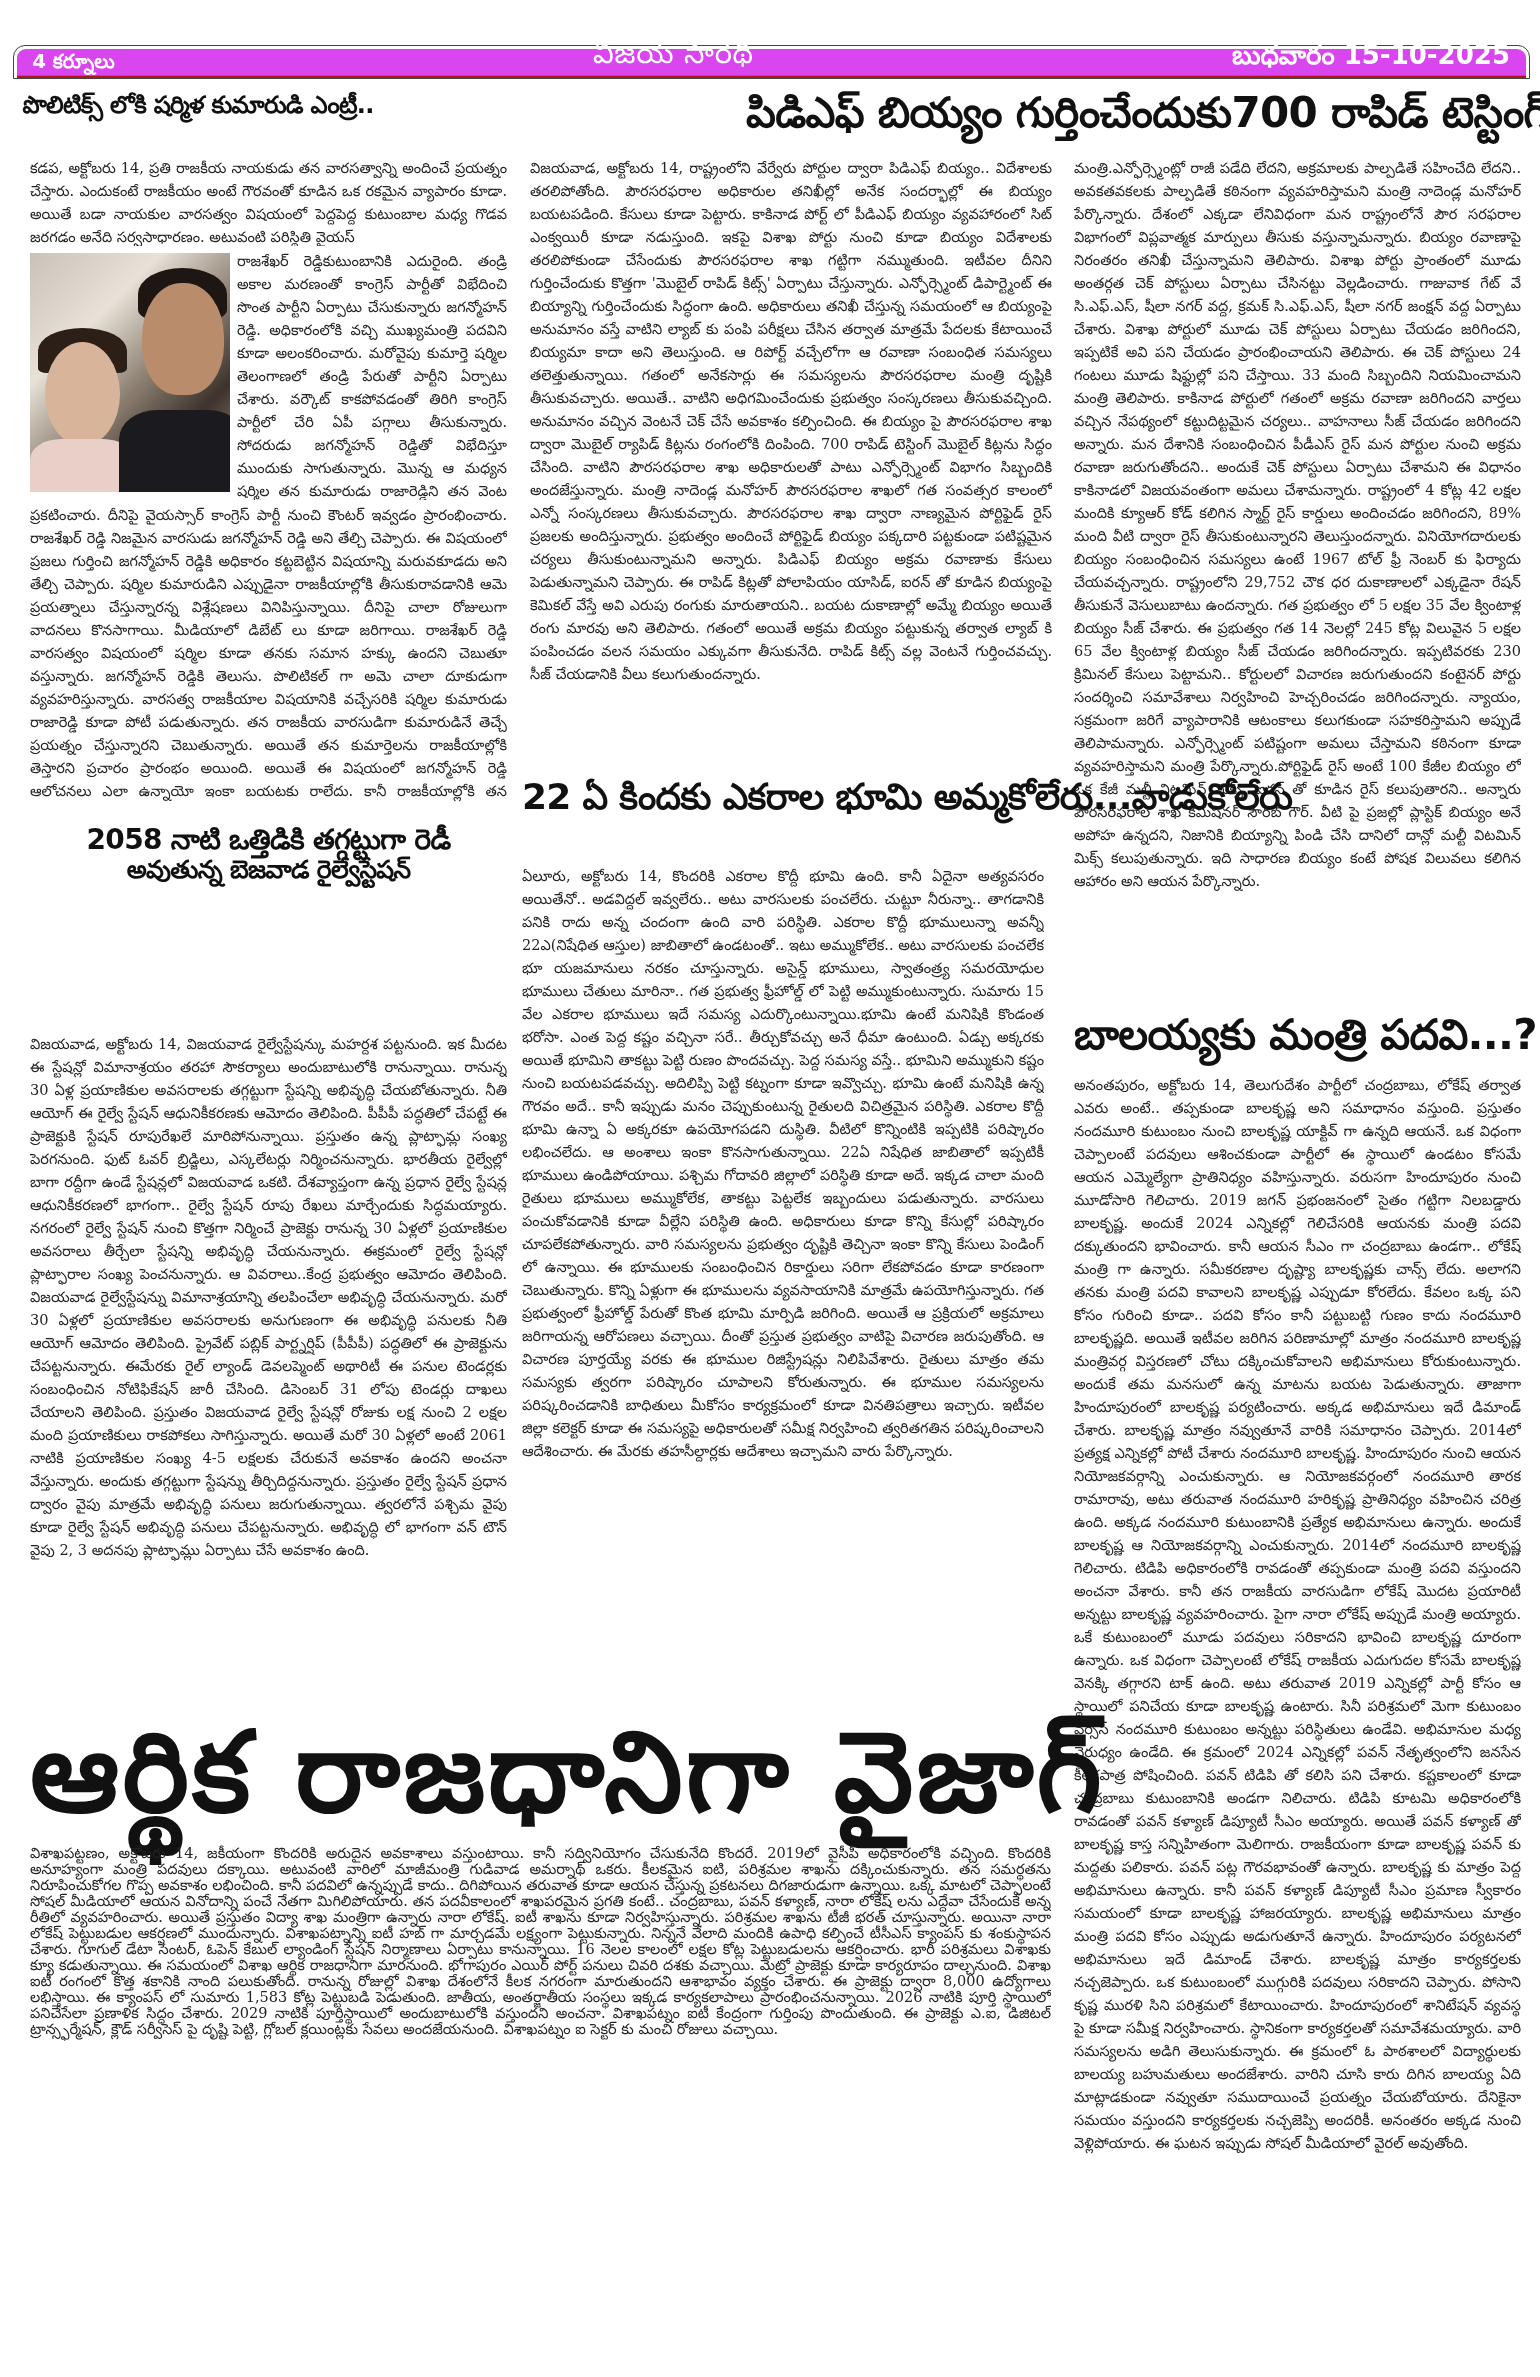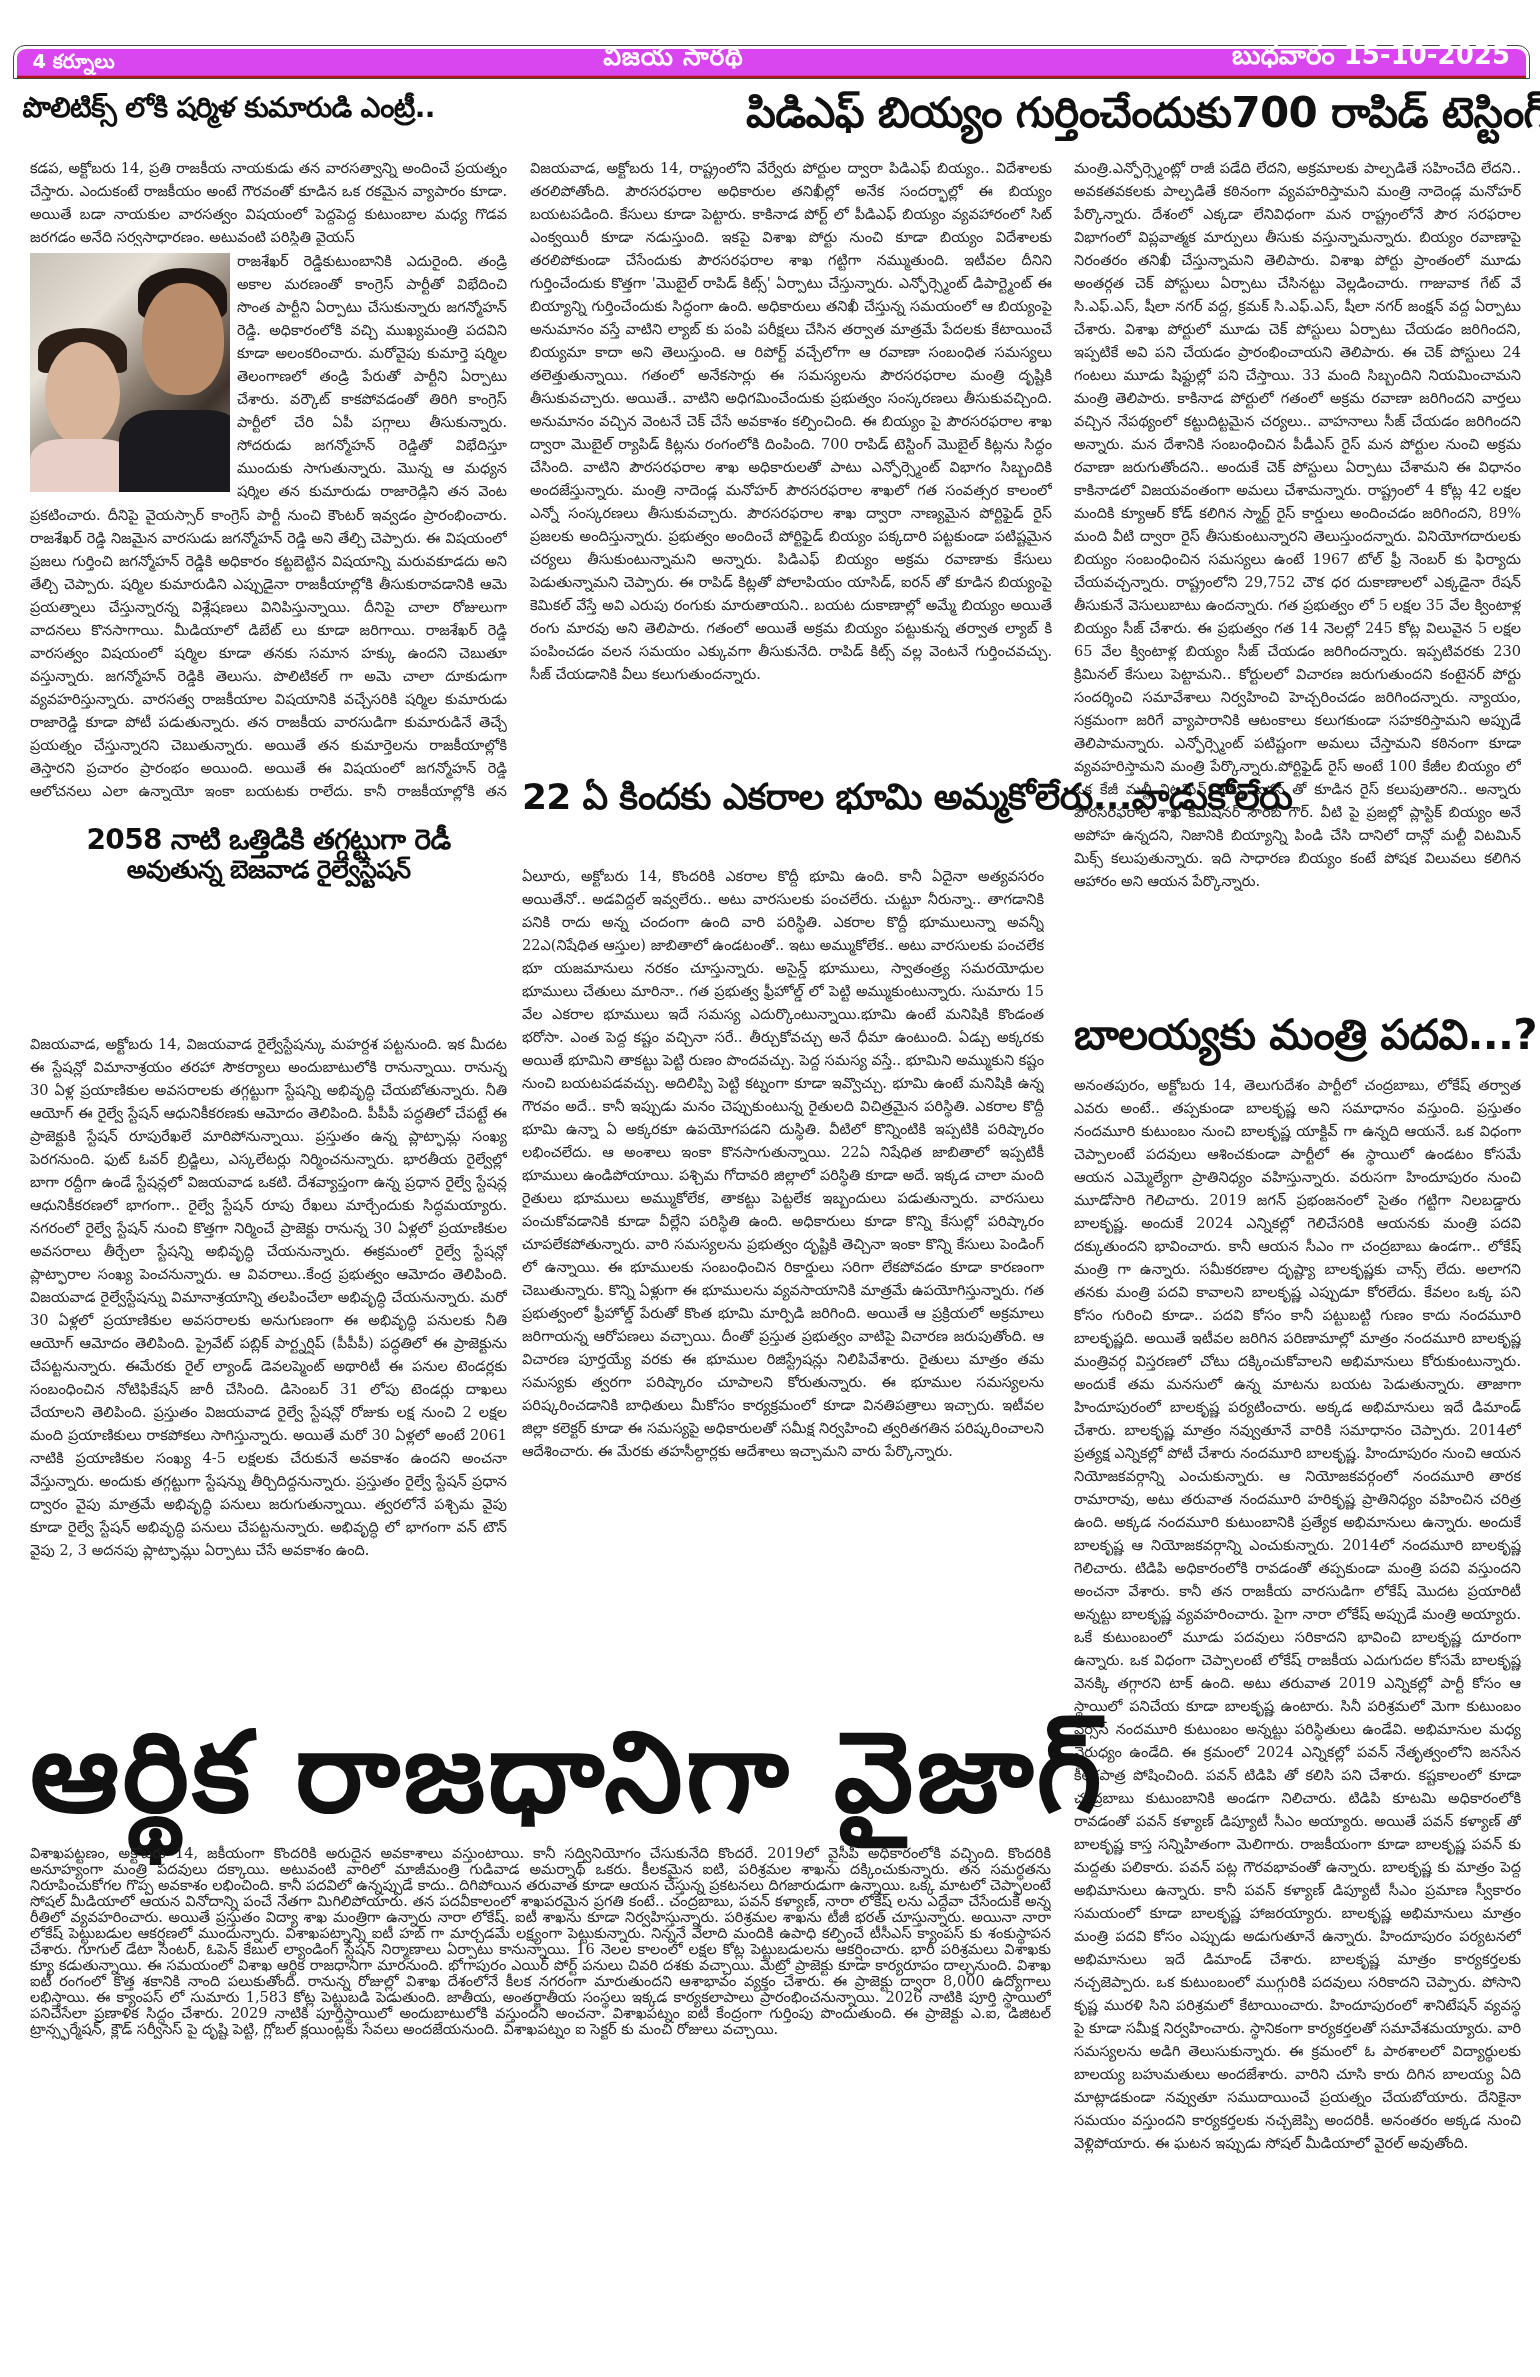--- a/index.html
+++ b/index.html
@@ -11,28 +11,28 @@
     border: 1.5px solid #444; border-radius: 12px 12px 0 0; padding: 3px 3px 0 3px;
     background: #fff;
   }
   .masthead-bar {
     width: 100%; height: 100%; background: #d946ef; border-radius: 9px 9px 0 0;
     display: flex; align-items: flex-end; justify-content: space-between;
     padding: 0 16.4px 1.5px 15px; color: #fff; font-family: "DejaVu Sans", sans-serif;
     box-shadow: inset 0 -2.2px 0 #b3141a;
   }
   .mh-page { font-size: 19.4px; font-weight: bold; }
-  .mh-title { font-size: 25px; font-weight: bold; letter-spacing: 0.7px; }
+  .mh-title { font-size: 29px; font-weight: normal; letter-spacing: 0.7px; }
   .mh-date { font-size: 26px; font-weight: bold; }
 
   .headline {
     position: absolute; font-family: "DejaVu Sans", sans-serif; font-weight: bold;
     color: #111; white-space: nowrap; letter-spacing: -0.7px;
   }
-  .h1 { left: 22.4px; top: 91px; font-size: 28px; width: 716px; }
+  .h1 { left: 22.4px; top: 91px; font-size: 24px; width: 716px; }
   .h2 { left: 746px; top: 88px; font-size: 42px; width: 783px; }
   .h3 { left: 30px; top: 824px; font-size: 28px; width: 477px; text-align: center; line-height: 1.15; }
   .h4 { left: 522px; top: 776px; font-size: 36px; width: 537px; }
   .h5 { left: 1074px; top: 1010px; font-size: 42px; width: 455px; text-align: center; }
   .h6 { left: 30px; top: 1707px; font-size: 112px; width: 1044px; text-align: center; letter-spacing: 3px; }
 
   .col {
     position: absolute; font-size: 14.5px; line-height: 23px; text-align: justify;
     color: #222; overflow: hidden;
   }

